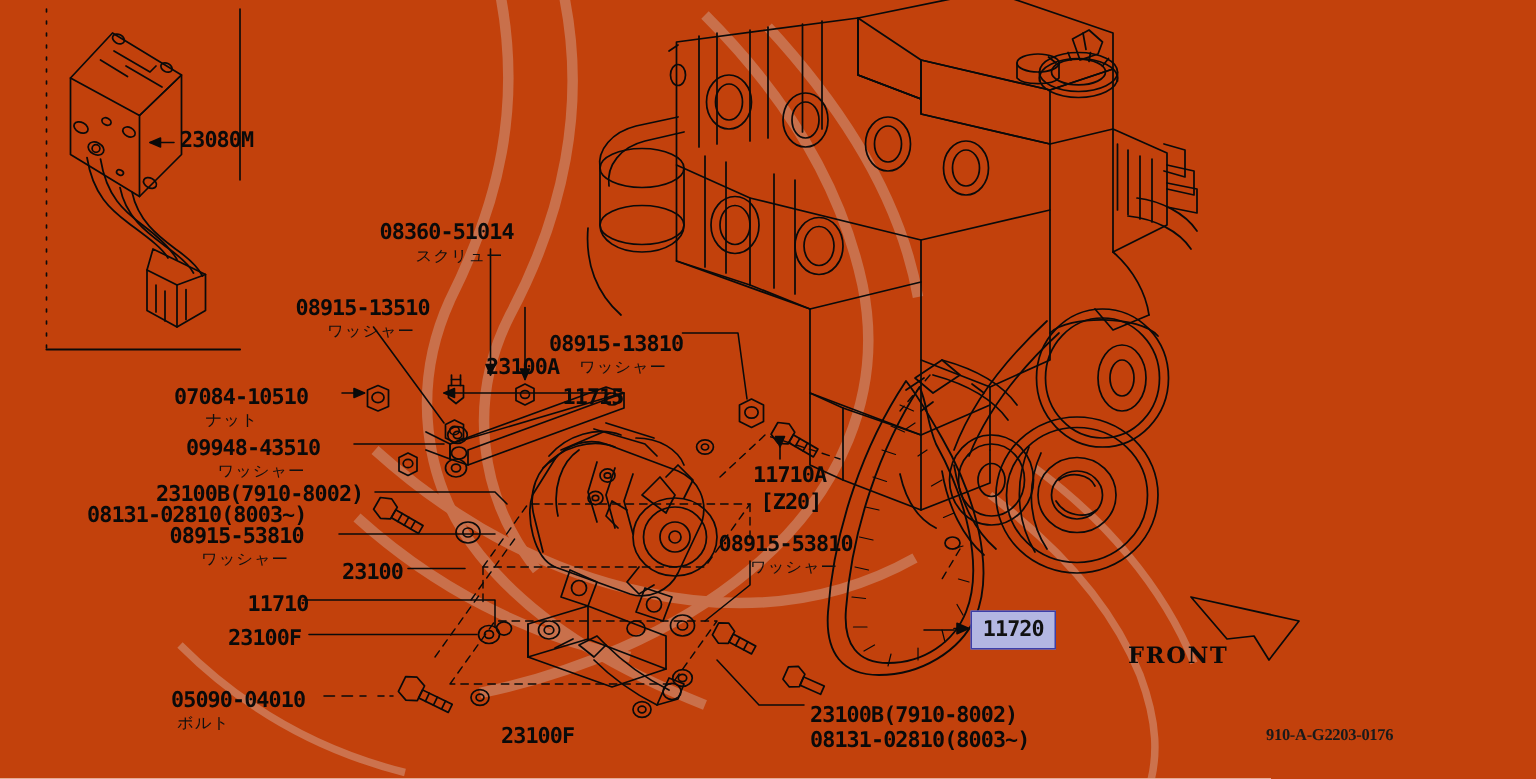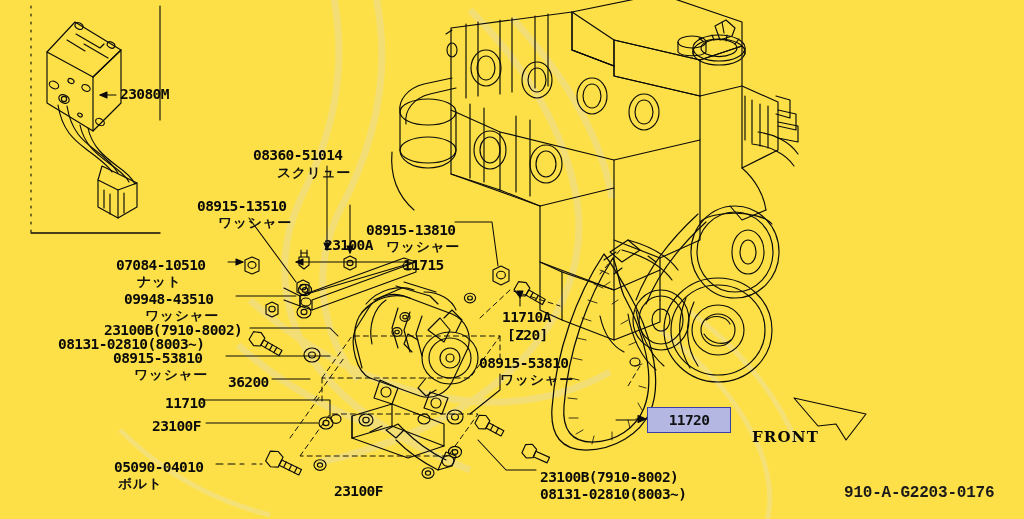--- a/index.html
+++ b/index.html
@@ -1,39 +1,39 @@
 <!DOCTYPE html>
 <html><head>
 <meta charset="utf-8">
 <style>
   html,body{margin:0;padding:0;background:#fff;}
   body{width:1024px;height:519px;overflow:hidden;
        font-family:"DejaVu Sans",sans-serif;color:#0d0d0d;}
-  #stage{position:relative;width:1024px;height:519px;background:#fde047;}
+  #stage{position:relative;width:1024px;height:519px;background:#c2410c;}
 
   
   .wm{position:absolute;left:0;top:0;width:1024px;height:519px;
       pointer-events:none;opacity:.30;}
 
   
   .art{position:absolute;left:0;top:0;width:1024px;height:519px;}
 
   
   .lab{position:absolute;white-space:nowrap;color:#0a0a0a;
        font-family:"DejaVu Sans Mono","Liberation Mono",monospace;
        font-size:14.5px;letter-spacing:-0.6px;font-weight:600;
        line-height:1;}
   .sub{position:absolute;white-space:nowrap;color:#101010;
        font-family:"DejaVu Sans","Liberation Sans",sans-serif;
-       font-size:14px;letter-spacing:.5px;line-height:1;font-weight:700;
+       font-size:11px;letter-spacing:.5px;line-height:1;font-weight:400;
        transform:scaleY(.92);transform-origin:left top;}
   .front{position:absolute;font-family:"DejaVu Serif","Liberation Serif",serif;
          font-weight:700;font-size:15px;letter-spacing:1.2px;color:#0a0a0a;}
-  .code{position:absolute;font-family:Liberation Mono, monospace;
-        font-size:16px;letter-spacing:-0.2px;color:#1a1a1a;font-weight:600;}
+  .code{position:absolute;font-family:Liberation Serif, serif;
+        font-size:11px;letter-spacing:-0.2px;color:#1a1a1a;font-weight:600;}
   .hlwrap{position:absolute;display:flex;align-items:center;
           justify-content:center;box-sizing:border-box;
           background:#b3b7e2;border:1.6px solid #3c3fa8;
           font-family:"DejaVu Sans Mono","Liberation Mono",monospace;
           font-size:14.5px;font-weight:600;letter-spacing:-0.6px;
           color:#111;}
 </style>
 </head>
 <body>
 
@@ -496,51 +496,51 @@
   <div class="sub" style="left:218px;top:216px;">ワッシャー</div>
 
   <div class="lab" style="left:324px;top:190px;margin-top:48px;">23100A</div>
 
   <div class="lab" style="left:366px;top:223px;">08915-13810</div>
   <div class="sub" style="left:386px;top:240px;">ワッシャー</div>
 
   <div class="lab" style="left:116px;top:258px;">07084-10510</div>
   <div class="sub" style="left:137px;top:275px;">ナット</div>
 
-  <div class="lab" style="left:375px;top:258px;margin-left:28px;">11715</div>
+  <div class="lab" style="left:375px;top:258px;">11715</div>
 
   <div class="lab" style="left:124px;top:292px;">09948-43510</div>
   <div class="sub" style="left:145px;top:309px;">ワッシャー</div>
 
   <div class="lab" style="left:104px;top:323px;">23100B(7910-8002)</div>
 
   <div class="lab" style="left:58px;top:337px;">08131-02810(8003~)</div>
 
   <div class="lab" style="left:113px;top:351px;">08915-53810</div>
   <div class="sub" style="left:134px;top:368px;">ワッシャー</div>
 
   <div class="lab" style="left:502px;top:310px;">11710A</div>
   <div class="lab" style="left:507px;top:328px;">[Z20]</div>
 
-  <div class="lab" style="left:228px;top:375px;">36200</div>
+  <div class="lab" style="left:228px;top:375px;">23100</div>
 
   <div class="lab" style="left:479px;top:356px;">08915-53810</div>
   <div class="sub" style="left:500px;top:373px;">ワッシャー</div>
 
   <div class="lab" style="left:165px;top:396px;">11710</div>
 
   <div class="lab" style="left:152px;top:419px;">23100F</div>
 
   <div class="lab" style="left:114px;top:460px;">05090-04010</div>
   <div class="sub" style="left:118px;top:477px;">ボルト</div>
 
   <div class="lab" style="left:334px;top:484px;">23100F</div>
 
   <div class="lab" style="left:540px;top:470px;">23100B(7910-8002)</div>
   <div class="lab" style="left:540px;top:487px;">08131-02810(8003~)</div>
 
-  <div class="hlwrap" style="left:647px;top:407px;width:84px;height:26px;">11720</div>
+  <div class="hlwrap" style="left:647px;top:407px;width:57px;height:26px;">11720</div>
 
   <div class="front" style="left:752px;top:428px;text-align:right;">FRONT</div>
 
   <div class="code" style="left:844px;top:484px;">910-A-G2203-0176</div>
 
 </div>
 
 </body></html>

